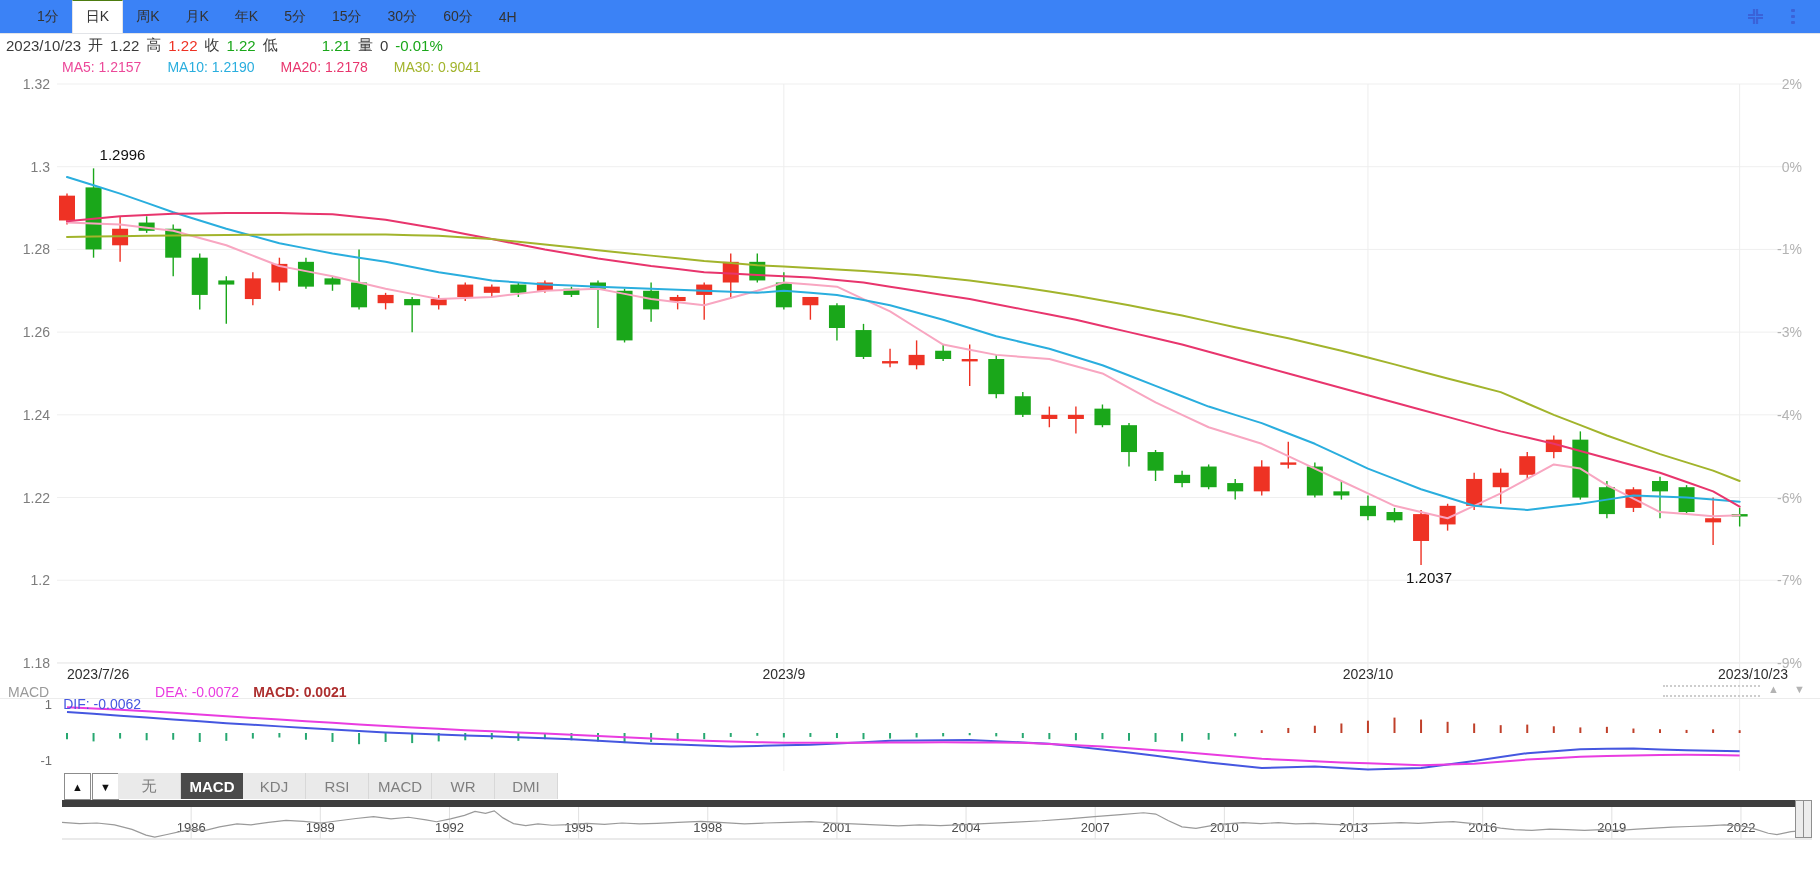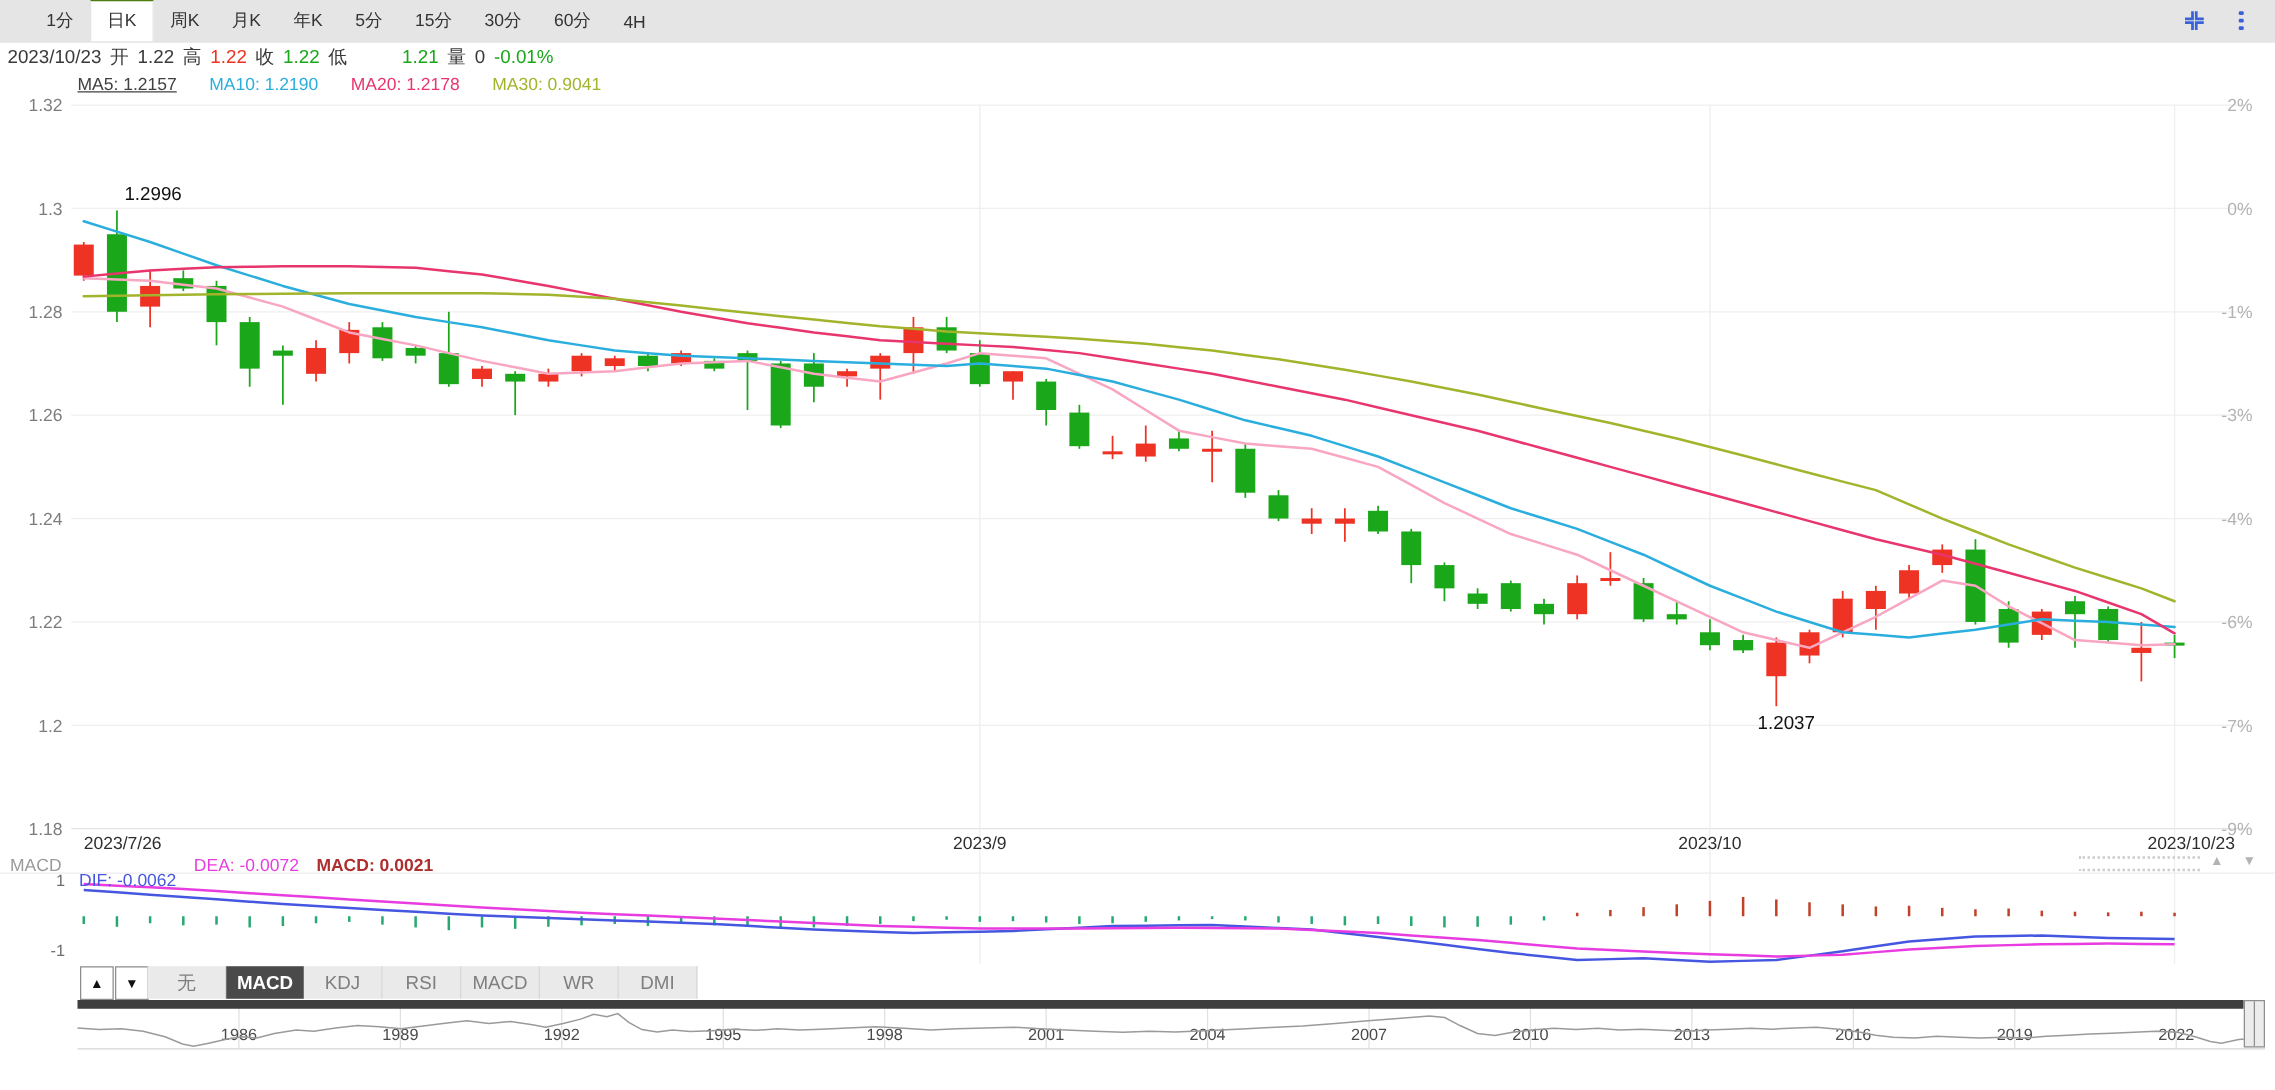--- a/index.html
+++ b/index.html
@@ -1,19 +1,19 @@
 <!DOCTYPE html>
 <html><head>
 <meta charset="utf-8">
 <style>
   html,body{margin:0;padding:0;background:#fff;}
   body{width:1820px;height:872px;position:relative;overflow:hidden;
        font-family:"Liberation Sans","DejaVu Sans",sans-serif;color:#3a3a3a;}
   
-  .toolbar{position:absolute;left:0;top:0;width:1820px;height:33px;background:#e5e5e5;
+  .toolbar{position:absolute;left:0;top:0;width:1820px;height:33px;background:#3b82f6;
            border-bottom:1px solid #e2e4e8;display:flex;align-items:stretch;}
   .toolbar-tabs{display:flex;align-items:stretch;margin-left:24px;}
   .ptab{display:flex;align-items:center;padding:0 13px;font-size:14px;color:#333;cursor:pointer;}
   .ptab.active{background:#fff;border-left:1px solid #e2e4e8;border-right:1px solid #e2e4e8;
                border-top:1px solid #4d7c0f;padding-top:0;}
   .toolbar-icons{position:absolute;right:18px;top:0;height:33px;display:flex;align-items:center;gap:20px;}
   .icon-btn{width:18px;height:18px;display:inline-flex;align-items:center;justify-content:center;cursor:pointer;}
   .kebab{display:flex;flex-direction:column;gap:2.5px;}
   .kebab i{width:3.5px;height:3.5px;border-radius:1px;background:#3a62d8;display:block;}
   
@@ -86,21 +86,21 @@
     <span style="color: rgb(238, 50, 36);">1.22</span>
     <span style="color: rgb(58, 58, 58);">收</span>
     <span style="color: rgb(26, 167, 26);">1.22</span>
     <span style="color: rgb(58, 58, 58);">低</span>
     <span style="color: rgb(26, 167, 26); margin-left: 37px;">1.21</span>
     <span style="color: rgb(58, 58, 58);">量</span>
     <span style="color: rgb(58, 58, 58);">0</span>
     <span style="color: rgb(26, 167, 26);">-0.01%</span>
   </div>
 <div class="ma-bar" id="ma-bar">
-    <span style="color: #404040; text-decoration: underline;">MA5: 1.2157</span>
+    <span style="color: #ec4899;">MA5: 1.2157</span>
     <span style="color: rgb(42, 174, 222);">MA10: 1.2190</span>
     <span style="color: rgb(232, 53, 109);">MA20: 1.2178</span>
     <span style="color: rgb(162, 180, 44);">MA30: 0.9041</span>
   </div>
 
 <svg id="chart-svg" width="1820" height="872">
     <g>
       <line x1="57" y1="84" x2="1798" y2="84" stroke="#efefef" stroke-width="1"></line>
       <text x="50" y="89" text-anchor="end" font-size="14px" fill="#7d7d7d">1.32</text>
       <text x="1802" y="89" text-anchor="end" font-size="14px" fill="#b3b3b3">2%</text>

